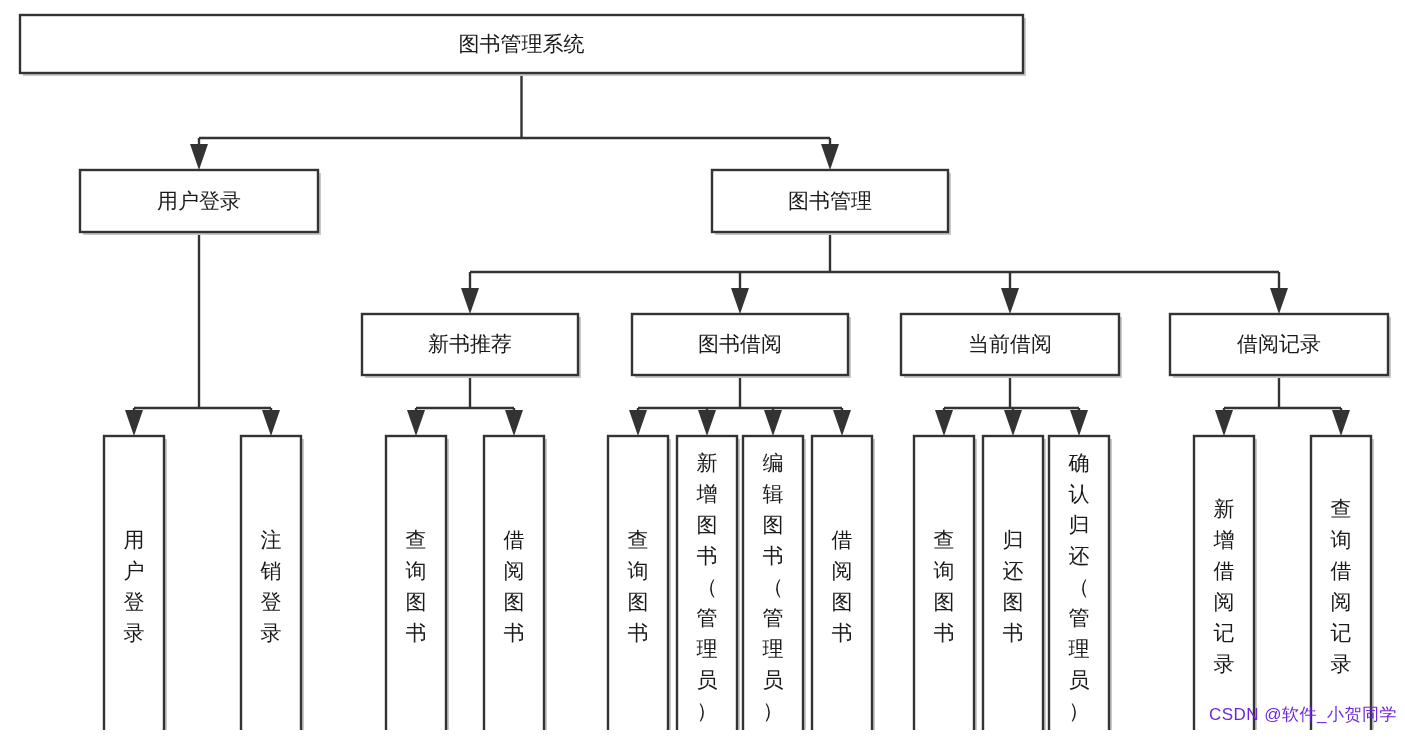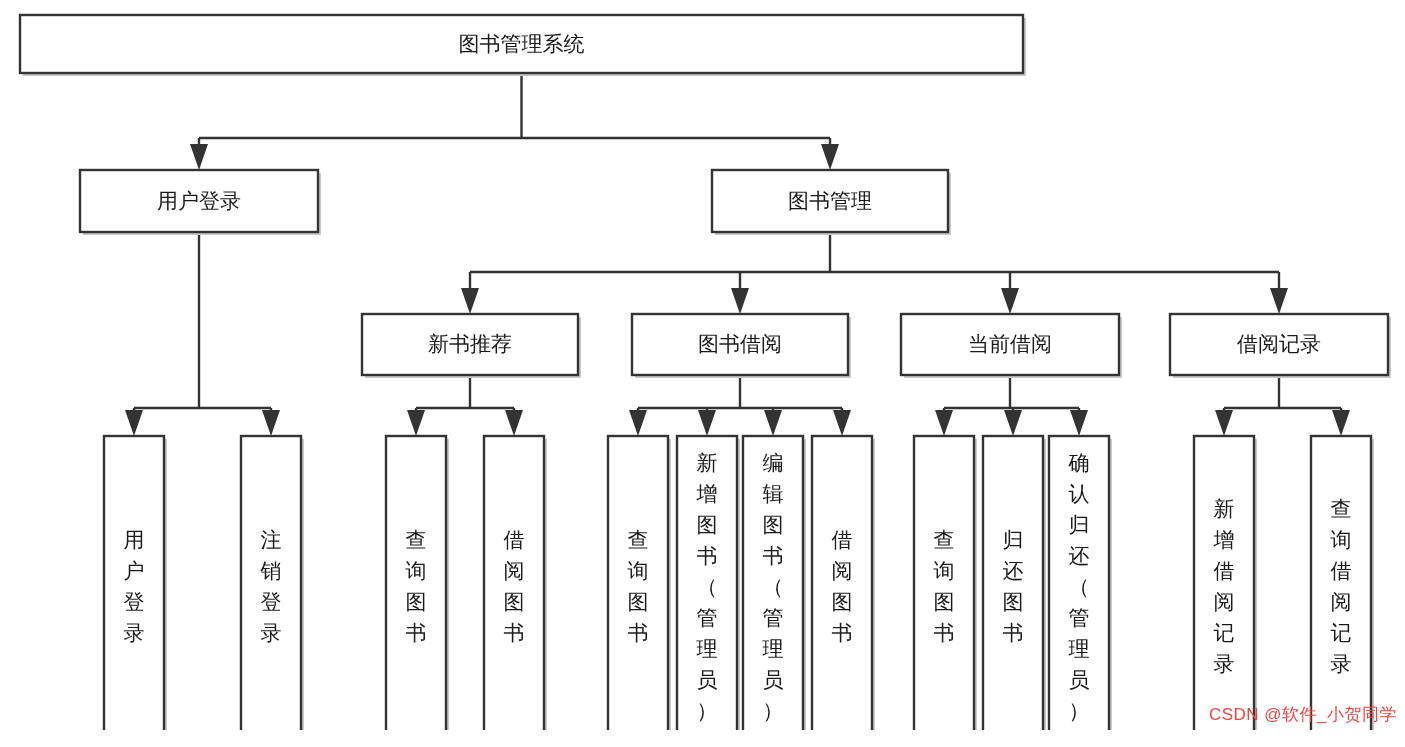--- a/index.html
+++ b/index.html
@@ -55,21 +55,21 @@
     fill: #1a1a1a;
     font-size: 21px;
     text-anchor: middle;
   }
   .watermark {
     position: absolute;
     right: 8px;
     bottom: 4px;
     font-family: "Liberation Sans", "DejaVu Sans", sans-serif;
     font-size: 17px;
-    color: #ef4444;
+    color: #6d28d9;
     letter-spacing: 0.5px;
     white-space: nowrap;
     pointer-events: none;
   }
 </style>
 </head>
 <body>
 
 <div id="diagram-root">
   <svg class="flow" viewBox="0 0 1405 747" xmlns="http://www.w3.org/2000/svg">

